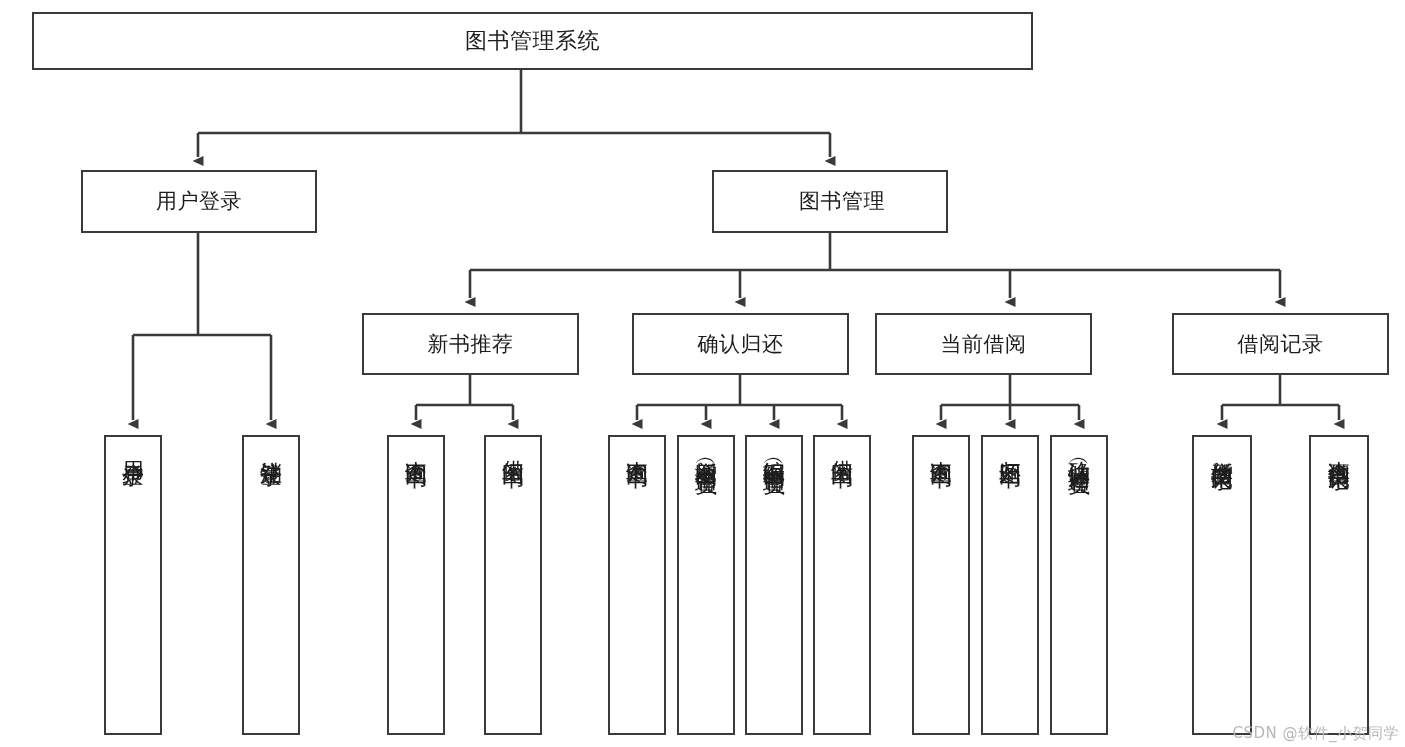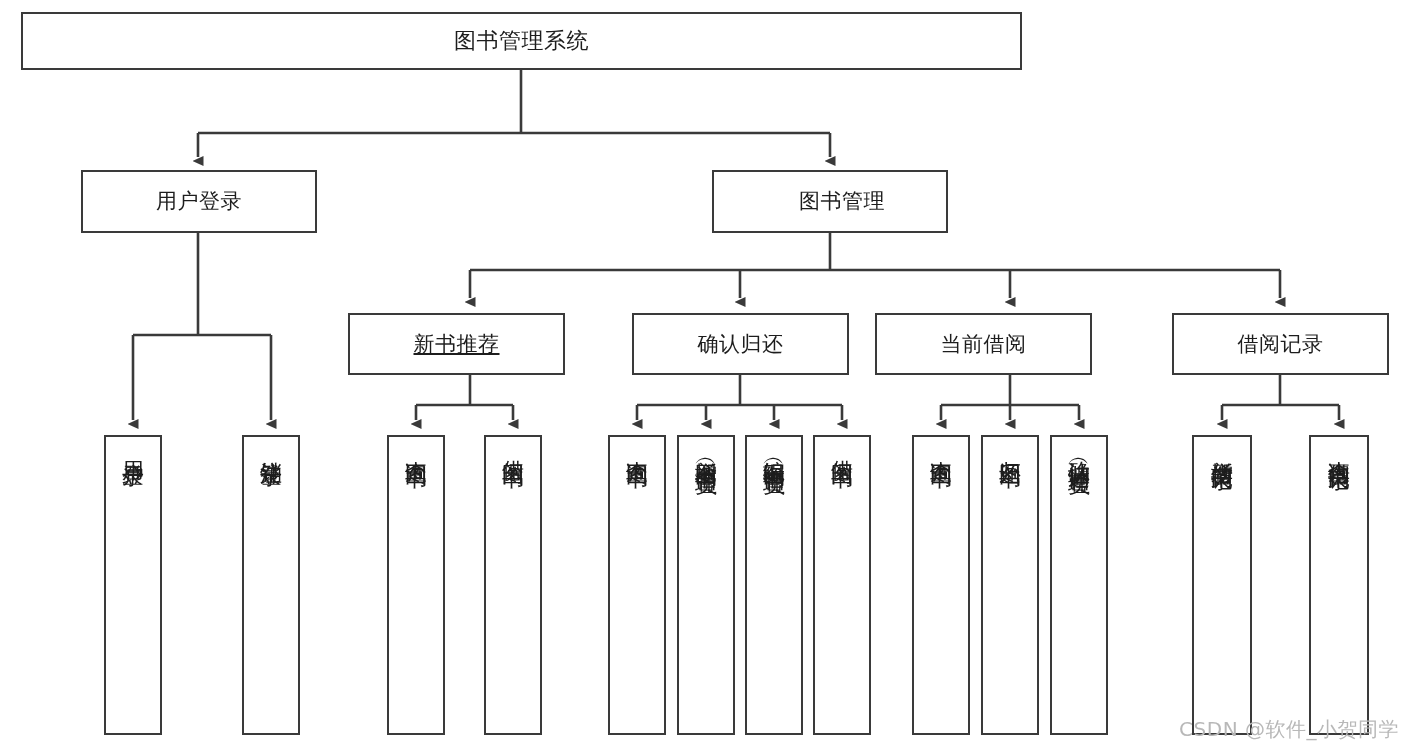--- a/index.html
+++ b/index.html
@@ -62,21 +62,21 @@
     font-size: 22px;
     line-height: 1.0;
     letter-spacing: 2px;
     white-space: nowrap;
     -webkit-writing-mode: vertical-rl;
   }
   #watermark {
     position: absolute;
     right: 6px;
     bottom: 4px;
-    font-size: 20px;
+    font-size: 15px;
     color: #b8b8b8;
     letter-spacing: 0.5px;
     white-space: nowrap;
   }
 </style>
 </head>
 <body>
 
 <div id="diagram-canvas">
 
@@ -123,33 +123,33 @@
       <path d="M1010,405 L1010,420" marker-end="url(#arrow)"></path>
       <path d="M1079,405 L1079,420" marker-end="url(#arrow)"></path>
 
       <path d="M1280,375 L1280,405"></path>
       <path d="M1222,405 L1339,405"></path>
       <path d="M1222,405 L1222,420" marker-end="url(#arrow)"></path>
       <path d="M1339,405 L1339,420" marker-end="url(#arrow)"></path>
     </g>
   </svg>
 
-  <div class="node root horizontal" style="left:21px; top:12px; width:1001px; height:58px;">
+  <div class="node root horizontal" style="left:32px; top:12px; width:1001px; height:58px;">
     <span class="node-label">图书管理系统</span>
   </div>
 
   <div class="node horizontal" style="left:81px; top:170px; width:236px; height:63px;">
     <span class="node-label">用户登录</span>
   </div>
 
   <div class="node horizontal" style="left:712px; top:170px; width:236px; height:63px;padding-left:24px;">
     <span class="node-label">图书管理</span>
   </div>
 
-  <div class="node horizontal" style="left:348px; top:313px; width:217px; height:62px;text-decoration:underline;">
+  <div class="node horizontal" style="left:362px; top:313px; width:217px; height:62px;">
     <span class="node-label">新书推荐</span>
   </div>
 
   <div class="node horizontal" style="left:632px; top:313px; width:217px; height:62px;">
     <span class="node-label">确认归还</span>
   </div>
 
   <div class="node horizontal" style="left:875px; top:313px; width:217px; height:62px;">
     <span class="node-label">当前借阅</span>
   </div>

